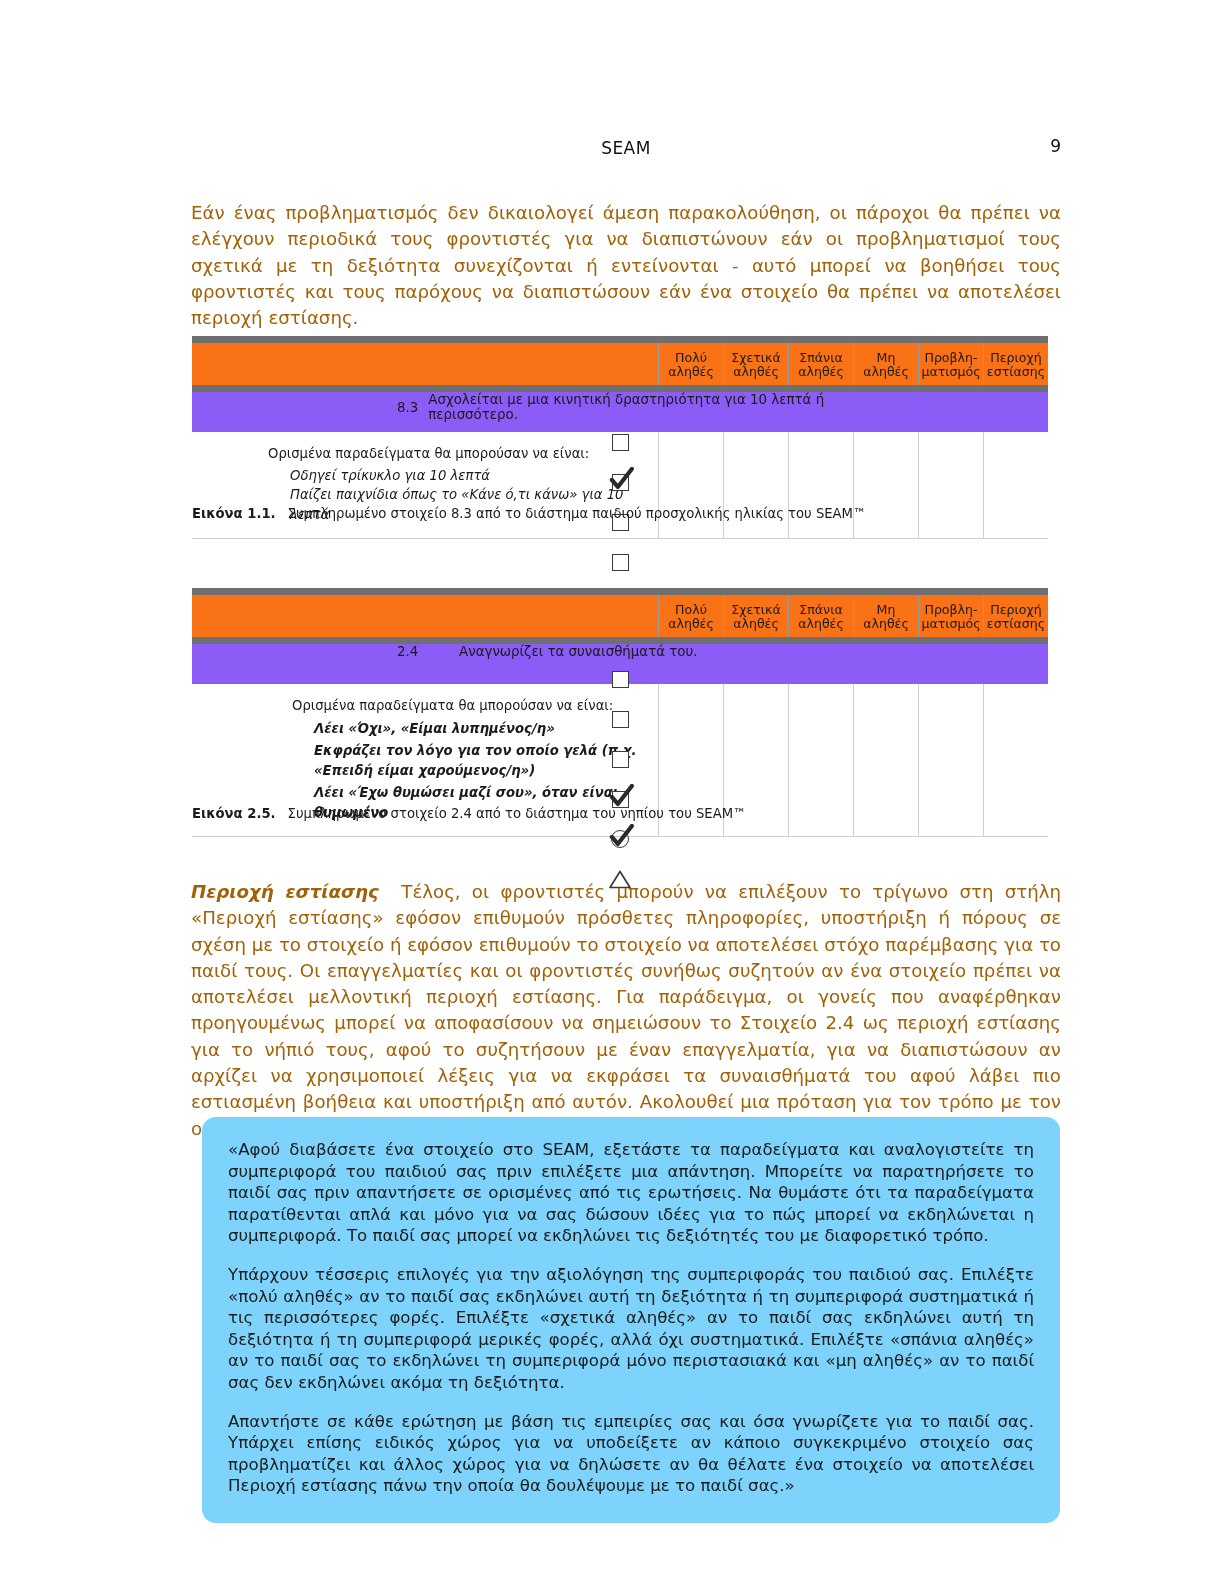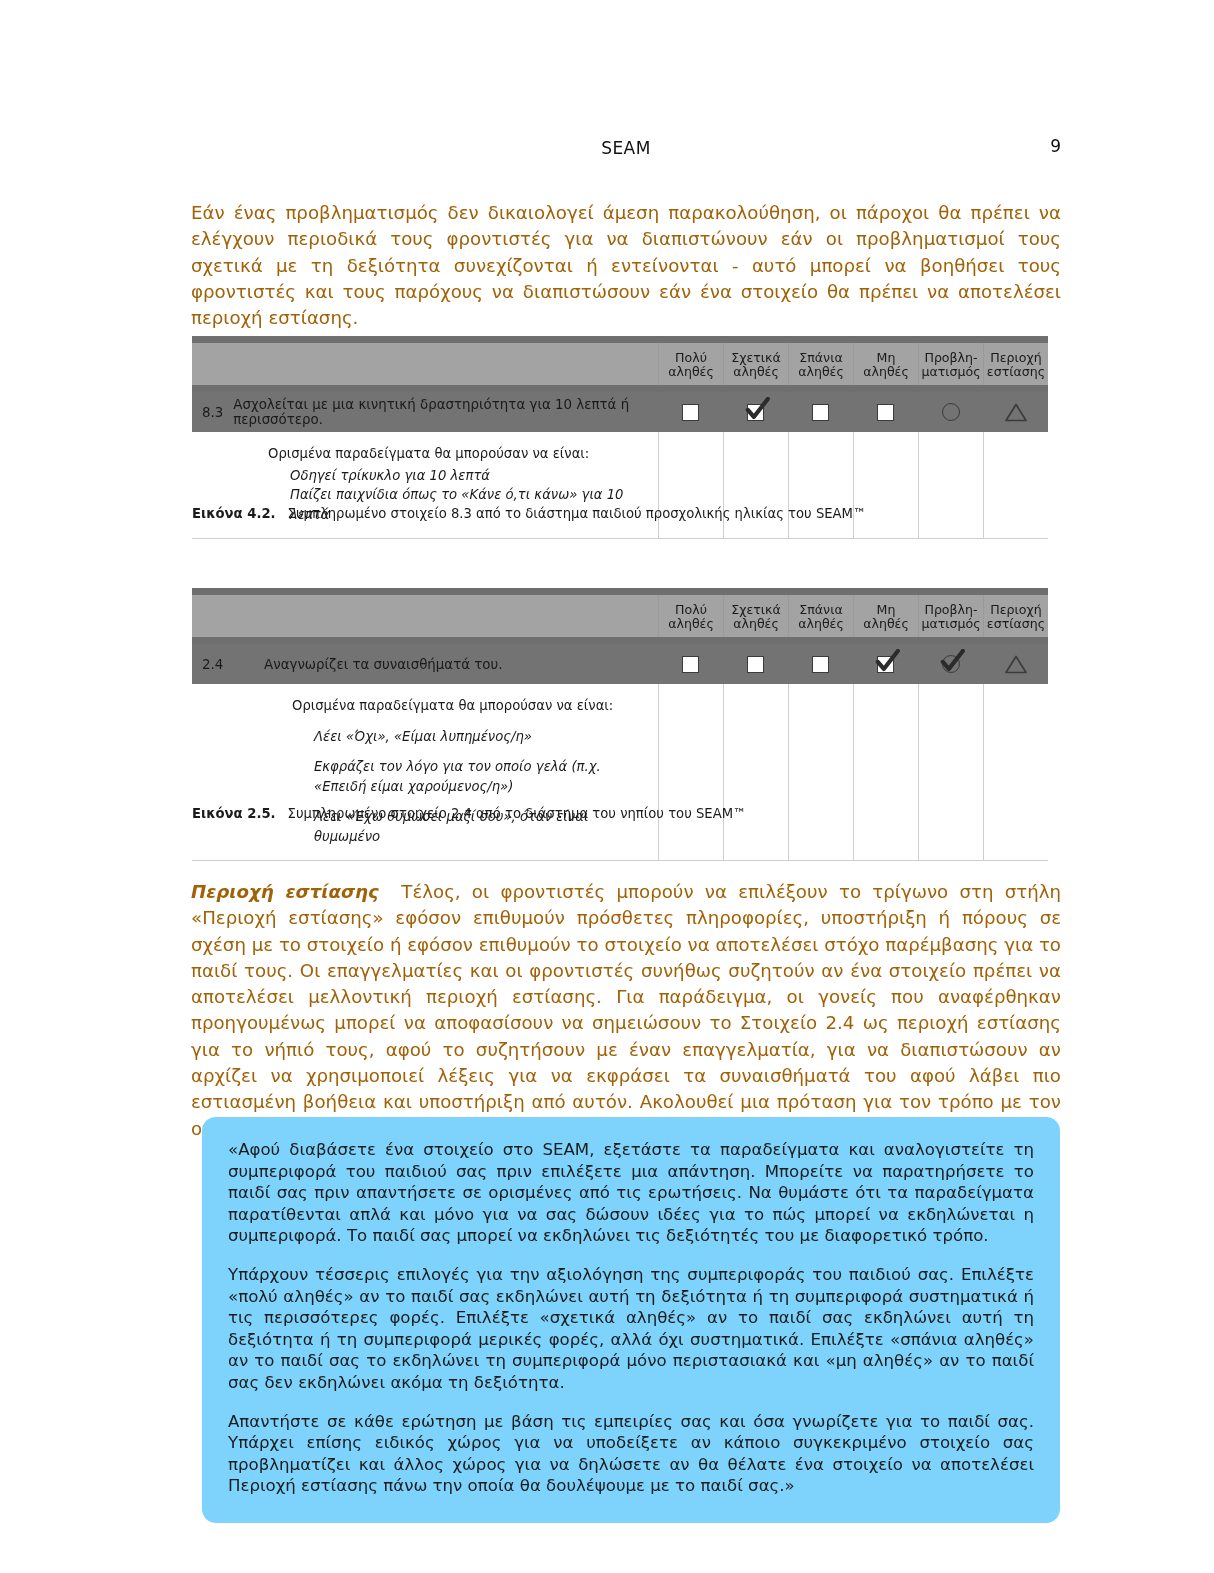--- a/index.html
+++ b/index.html
@@ -81,21 +81,21 @@
     width: 100%;
   }
   .midbar {
     height: 7px;
     background: #6f6f70;
     width: 100%;
   }
 
   .hdr-row {
     display: flex;
-    background: #a3a3a3;
+    background: #f97316;
     height: 42px;
   }
   .hdr-spacer {
     width: 466px;
     flex: none;
   }
   .hdr-cell {
     width: 65px;
     flex: none;
     border-left: 1px solid #9a9a9a;
@@ -106,23 +106,24 @@
     font-size: 12.6px;
     line-height: 14.5px;
     color: #1b1b1b;
     text-align: center;
     padding-top: 2px;
   }
   .hdr-cell:last-child { border-right: none; }
 
   .item-row {
     display: flex;
-    background: #737373;
+    background: #8b5cf6;
     height: 40px;
     align-items: center;
+    flex-direction: column;
   }
   .item-label {
     width: 466px;
     flex: none;
     display: flex;
     align-items: center;
     font-size: 13.4px;
     color: #1a1a1a;
     padding-left: 10px;
   }
@@ -189,21 +190,21 @@
     padding-left: 22px;
   }
   .ex-col {
     width: 65px;
     flex: none;
     border-left: 1px solid #cfcfcf;
   }
   .ex-col:last-child { border-right: none; }
 
   .t2 .ex-text { padding-left: 100px; }
-  .t2 .ex-text .ex-item { padding-left: 22px; margin-top: 11px; }
+  .t2 .ex-text .ex-item { padding-left: 22px; margin-top: 3px; font-weight: bold; }
 
   
   .figcap {
     position: absolute;
     left: 176px;
     width: 870px;
     font-size: 13.2px;
     color: #1b1b1b;
   }
   .figcap.c1 { top: 506px; }
@@ -314,21 +315,21 @@
       <div class="ex-col"></div>
       <div class="ex-col"></div>
       <div class="ex-col"></div>
       <div class="ex-col"></div>
       <div class="ex-col"></div>
       <div class="ex-col"></div>
     </div>
   </div>
 
   <div class="figcap c1">
-    <b>Εικόνα 4.2.</b><span class="cap-txt">Συμπληρωμένο στοιχείο 8.3 από το διάστημα παιδιού προσχολικής ηλικίας του SEAM™</span>
+    <b>Εικόνα 1.1.</b><span class="cap-txt">Συμπληρωμένο στοιχείο 8.3 από το διάστημα παιδιού προσχολικής ηλικίας του SEAM™</span>
   </div>
 
   <div class="seam-table t2">
     <div class="topbar"></div>
 
     <div class="hdr-row">
       <div class="hdr-spacer"></div>
       <div class="hdr-cell">
         <span>Πολύ</span>
         <span>αληθές</span>

